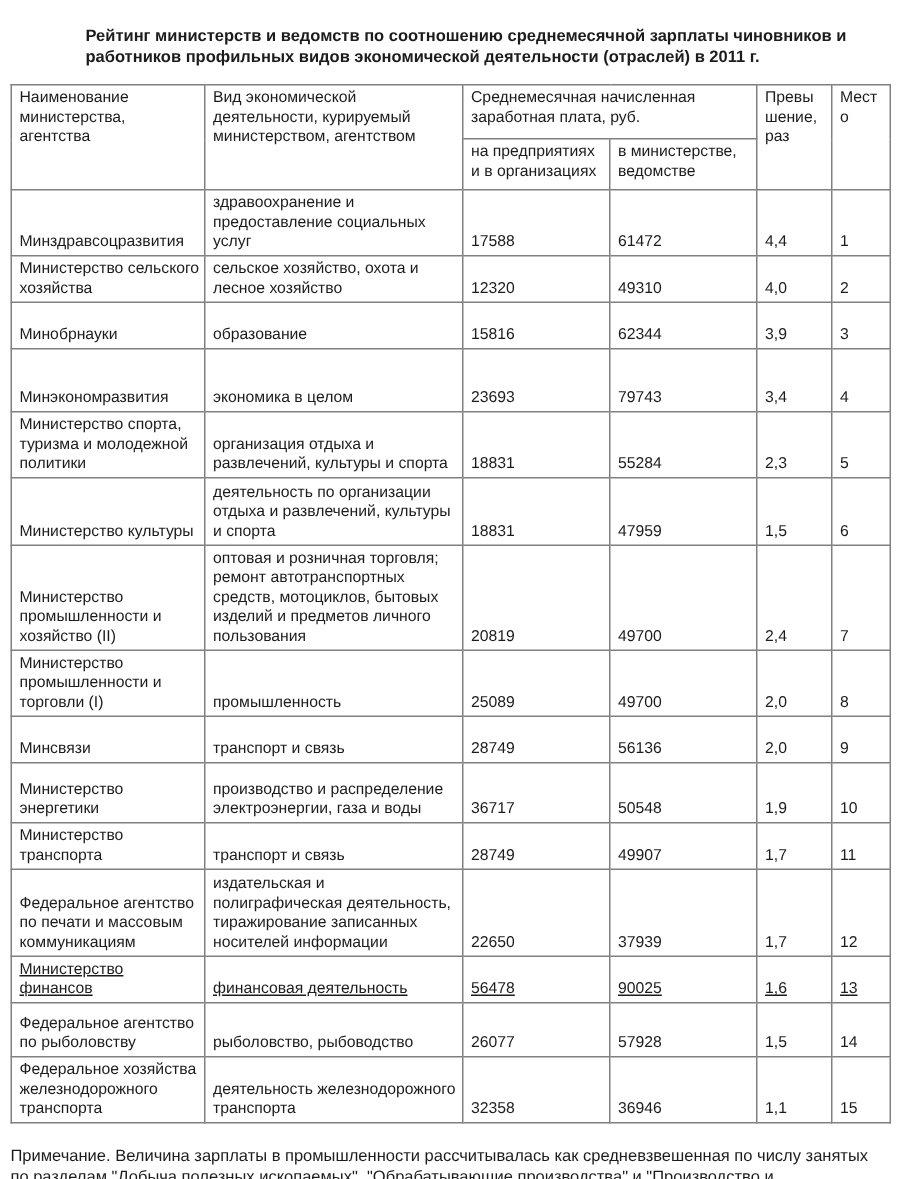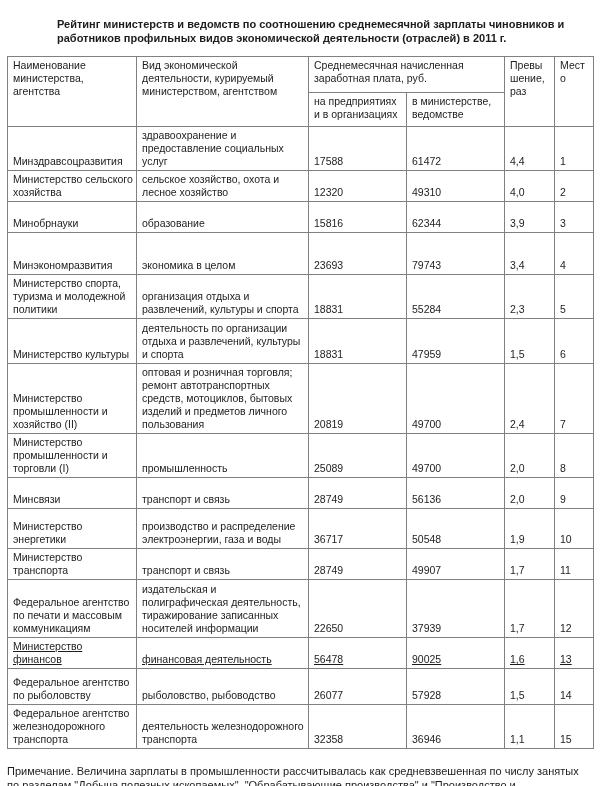--- a/index.html
+++ b/index.html
@@ -213,21 +213,21 @@
       </tr>
       <tr class="r14">
         <td>Федеральное агентство по рыболовству</td>
         <td>рыболовство, рыбоводство</td>
         <td>26077</td>
         <td>57928</td>
         <td>1,5</td>
         <td>14</td>
       </tr>
       <tr class="r15">
-        <td>Федеральное агентство железнодорожного транспорта</td>
+        <td>Федеральное хозяйства железнодорожного транспорта</td>
         <td>деятельность железнодорожного транспорта</td>
         <td>32358</td>
         <td>36946</td>
         <td>1,1</td>
         <td>15</td>
       </tr>
     </tbody>
   </table>
 
 

